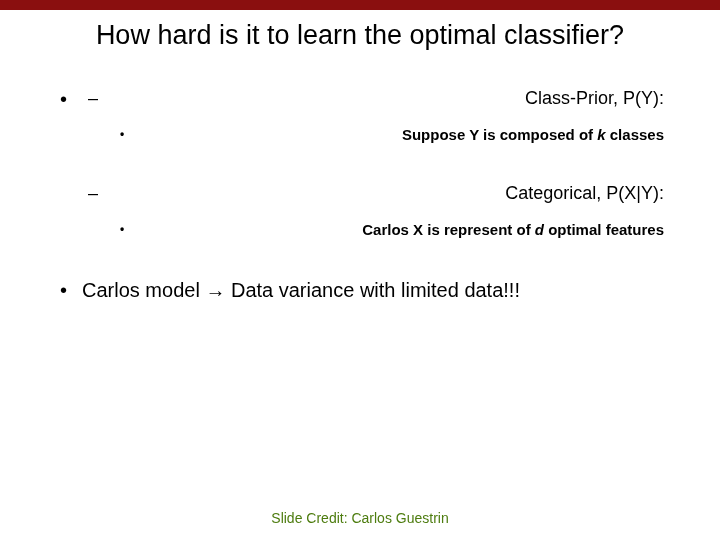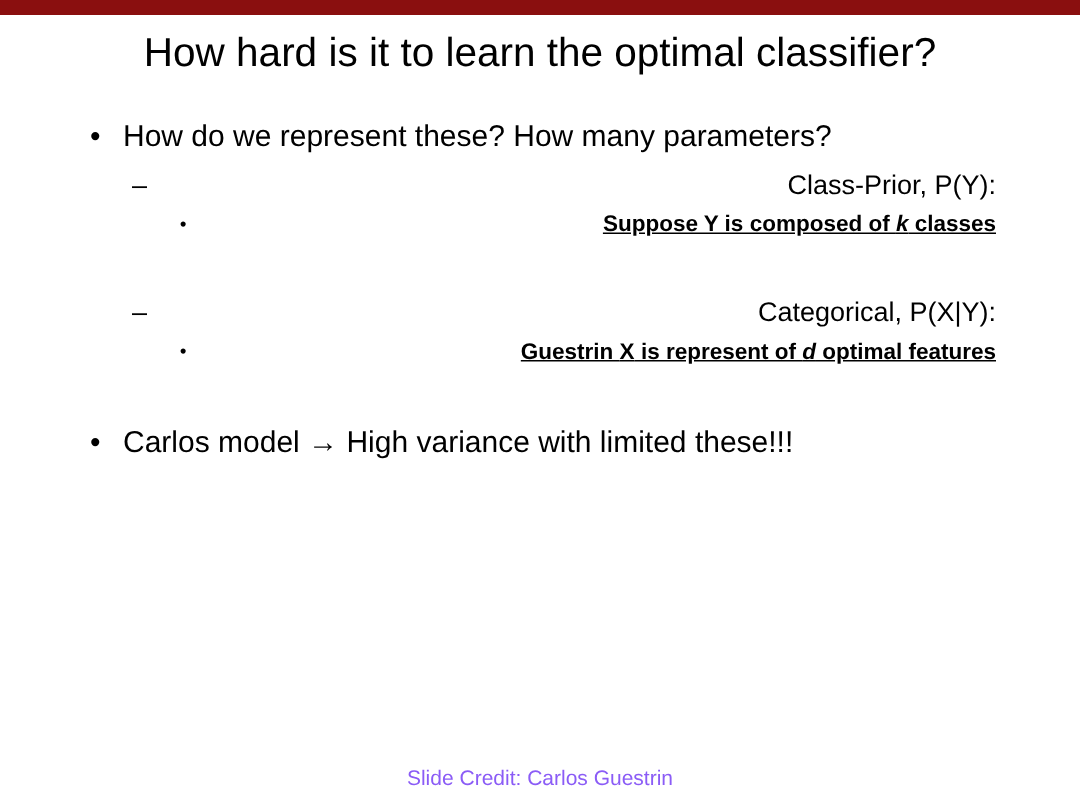--- a/index.html
+++ b/index.html
@@ -7,57 +7,56 @@
   .slide { width: 720px; height: 540px; position: relative; }
   .topbar { width: 100%; height: 10px; background: #8a0f0f; }
   .title { text-align: center; font-size: 27px; color: #000; margin-top: 10px; font-weight: 400; }
   .content { padding: 28px 56px 0 56px; font-size: 20px; color: #000; }
   ul.lvl1 { list-style: none; }
   ul.lvl1 > li { position: relative; padding-left: 26px; margin-bottom: 24px; line-height: 1.25; }
   ul.lvl1 > li::before { content: "•"; position: absolute; left: 4px; top: 0; }
   ul.lvl2 { list-style: none; margin-top: 8px; }
   ul.lvl2 > li { position: relative; padding-left: 28px; font-size: 18px; margin-top: 4px; margin-bottom: 6px; text-align: right; }
   ul.lvl2 > li::before { content: "–"; position: absolute; left: 6px; top: 0; }
-  ul.lvl3 { list-style: none; margin-top: 6px; text-decoration: underline; }
+  ul.lvl3 { list-style: none; margin-top: 16px; }
   ul.lvl3 > li { position: relative; padding-left: 28px; font-size: 15px; font-weight: bold; margin-bottom: 38px; }
   ul.lvl3 > li::before { content: "•"; position: absolute; left: 10px; top: 1px; font-size: 12px; }
-  .credit { position: absolute; bottom: 14px; width: 100%; text-align: center; font-size: 14px; color: #8b5cf6; }
+  .credit { position: absolute; bottom: 14px; width: 100%; text-align: center; font-size: 14px; color: #4d7c0f; }
   .italic { font-style: italic; }
   .arrow-glyph { font-family: Arial, sans-serif; }
 </style>
 </head>
 <body>
 
 <div class="slide">
   <div class="topbar"></div>
   <h1 class="title">How hard is it to learn the optimal classifier?</h1>
 
   <div class="content">
     <ul class="lvl1">
       <li>
-        <span>How do we represent these? How many parameters?</span>
         <ul class="lvl2">
           <li>
             <span>Class-Prior, P(Y):</span>
             <ul class="lvl3">
               <li>
                 <span>Suppose Y is composed of </span><span class="italic">k</span><span> classes</span>
               </li>
             </ul>
           </li>
           <li>
             <span>Categorical, P(X|Y):</span>
             <ul class="lvl3">
               <li>
-                <span>Guestrin </span><span>X</span><span> is represent of </span><span class="italic">d</span><span> optimal features</span>
+                <span>Carlos </span><span>X</span><span> is represent of </span><span class="italic">d</span><span> optimal features</span>
               </li>
             </ul>
           </li>
         </ul>
       </li>
       <li style="margin-top:18px;">
-        <span>Carlos model </span><span class="arrow-glyph">→</span><span> High variance with limited these!!!</span>
+        <span>Carlos model </span><span class="arrow-glyph">→</span><span> Data variance with limited data!!!</span>
       </li>
     </ul>
   </div>
 
   <div class="credit">Slide Credit: Carlos Guestrin</div>
 </div>
 
 </body></html>

